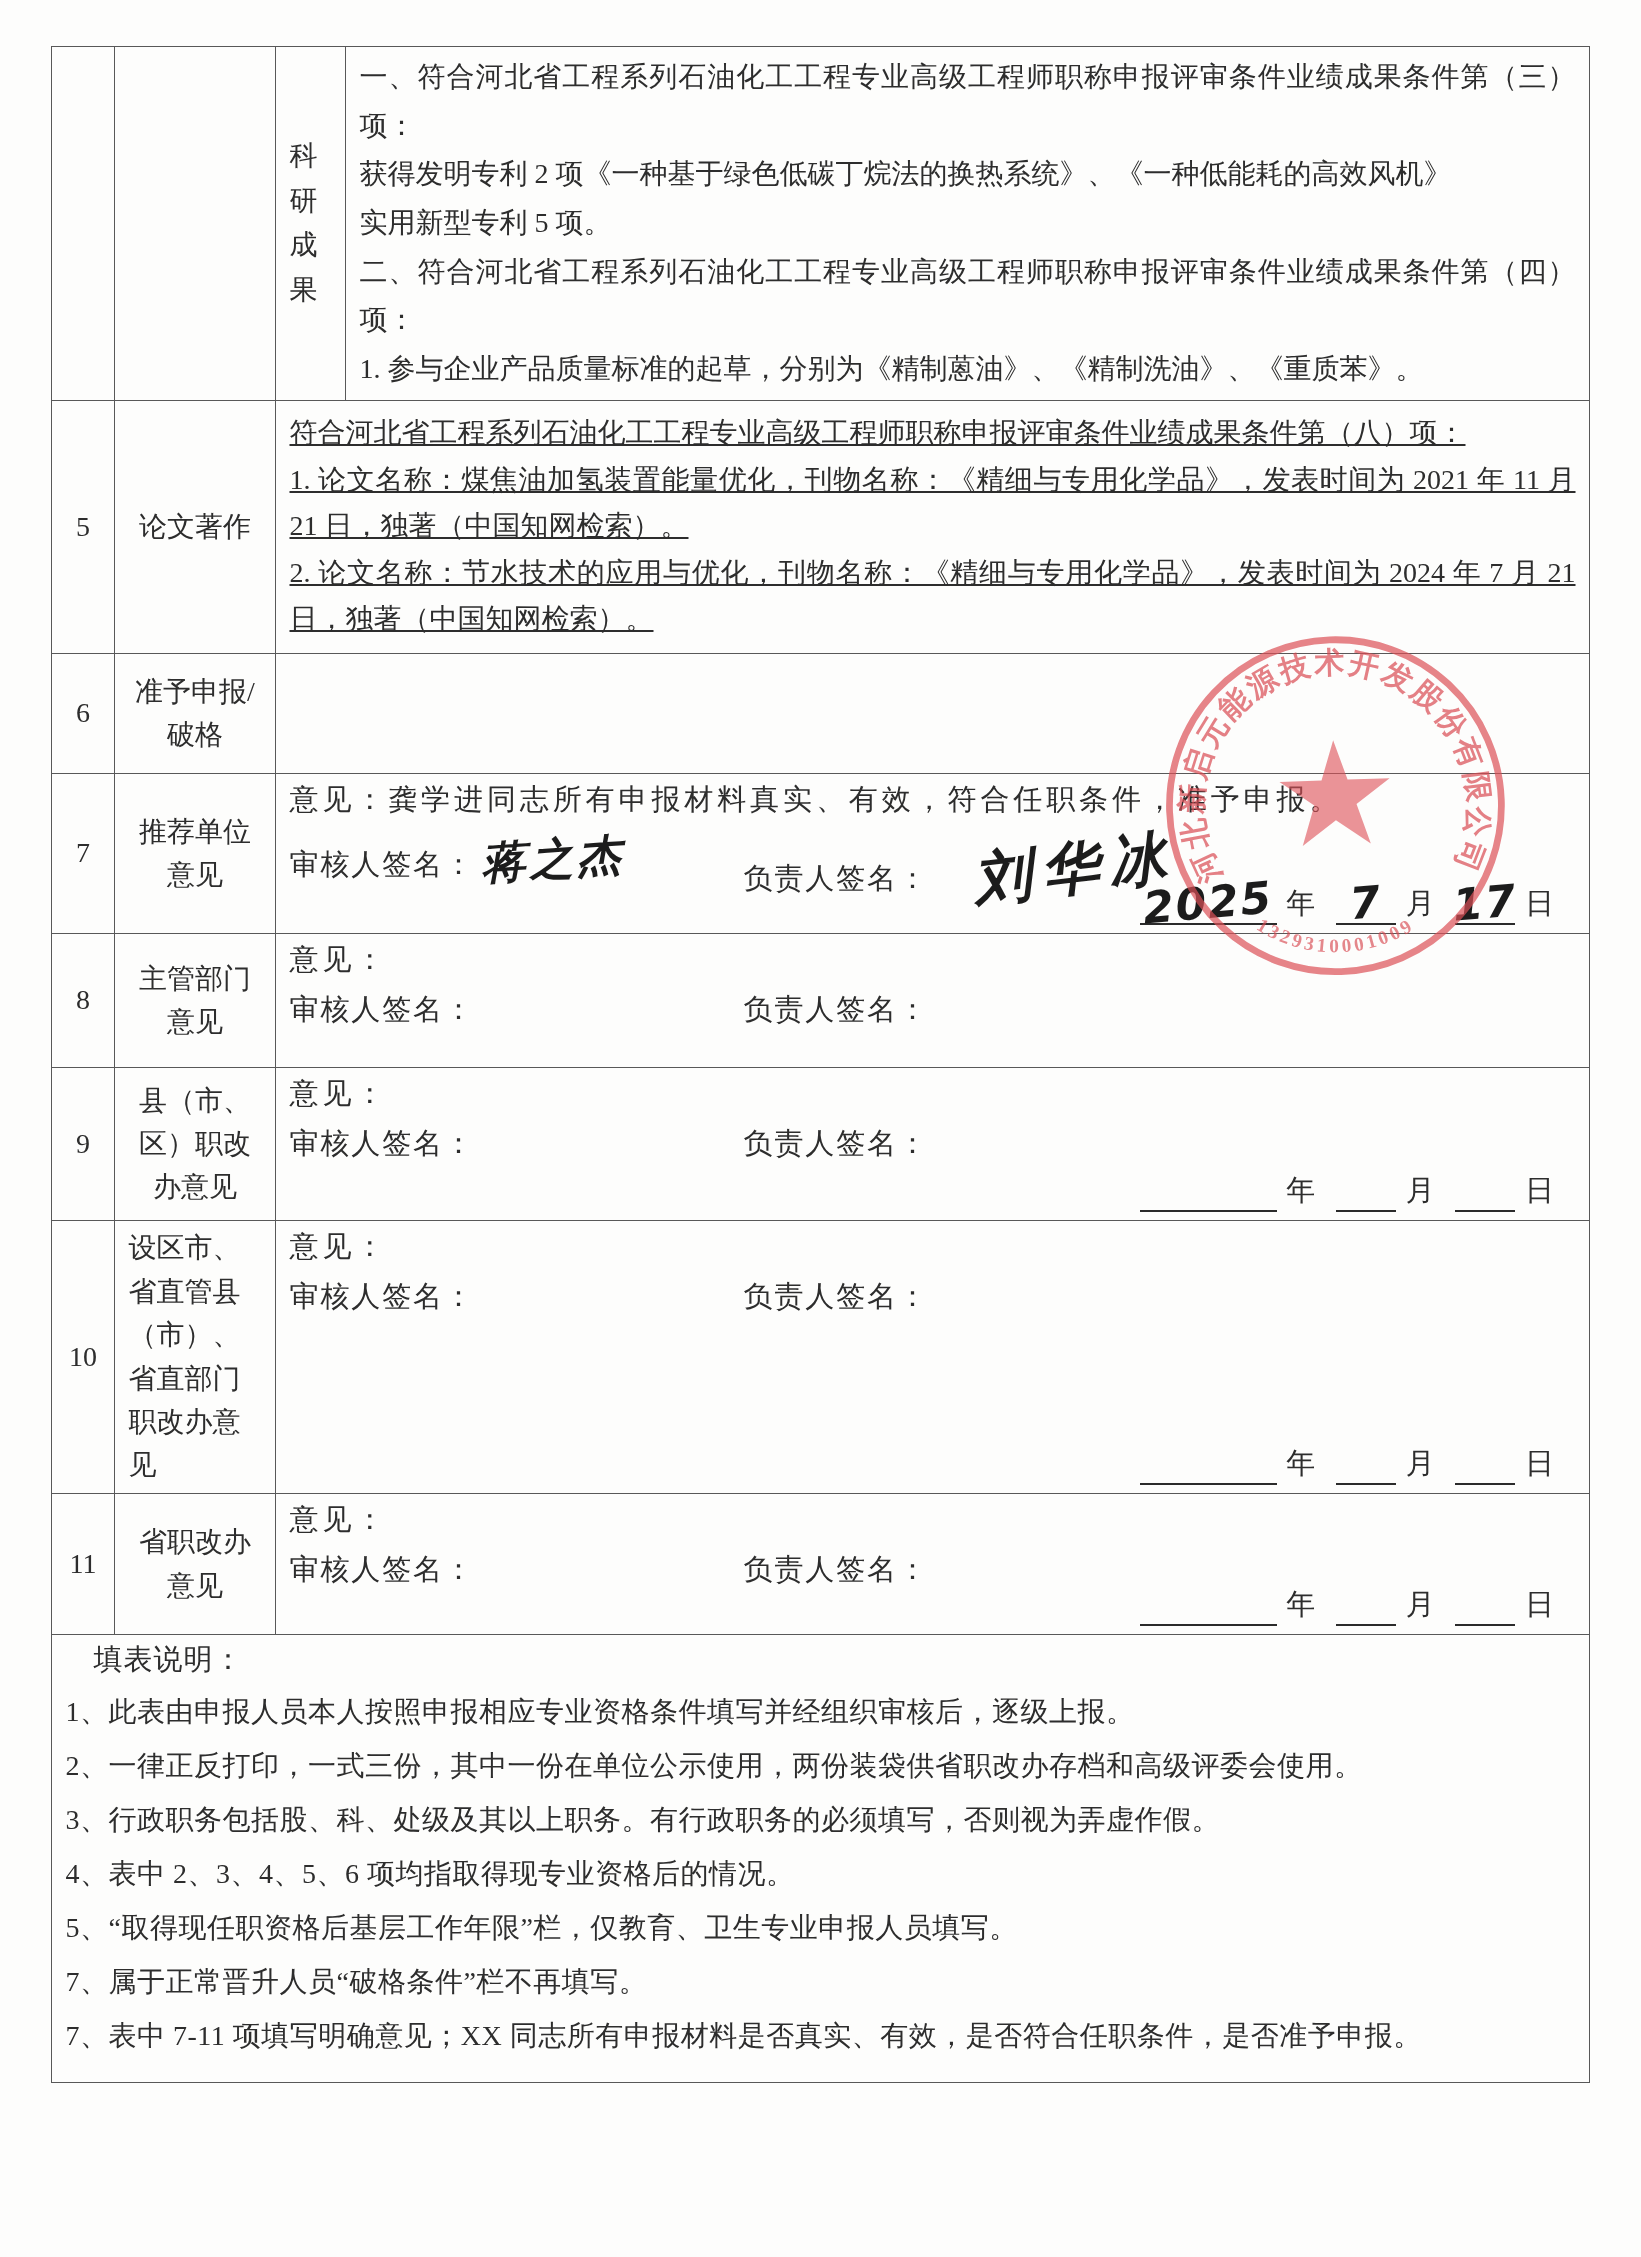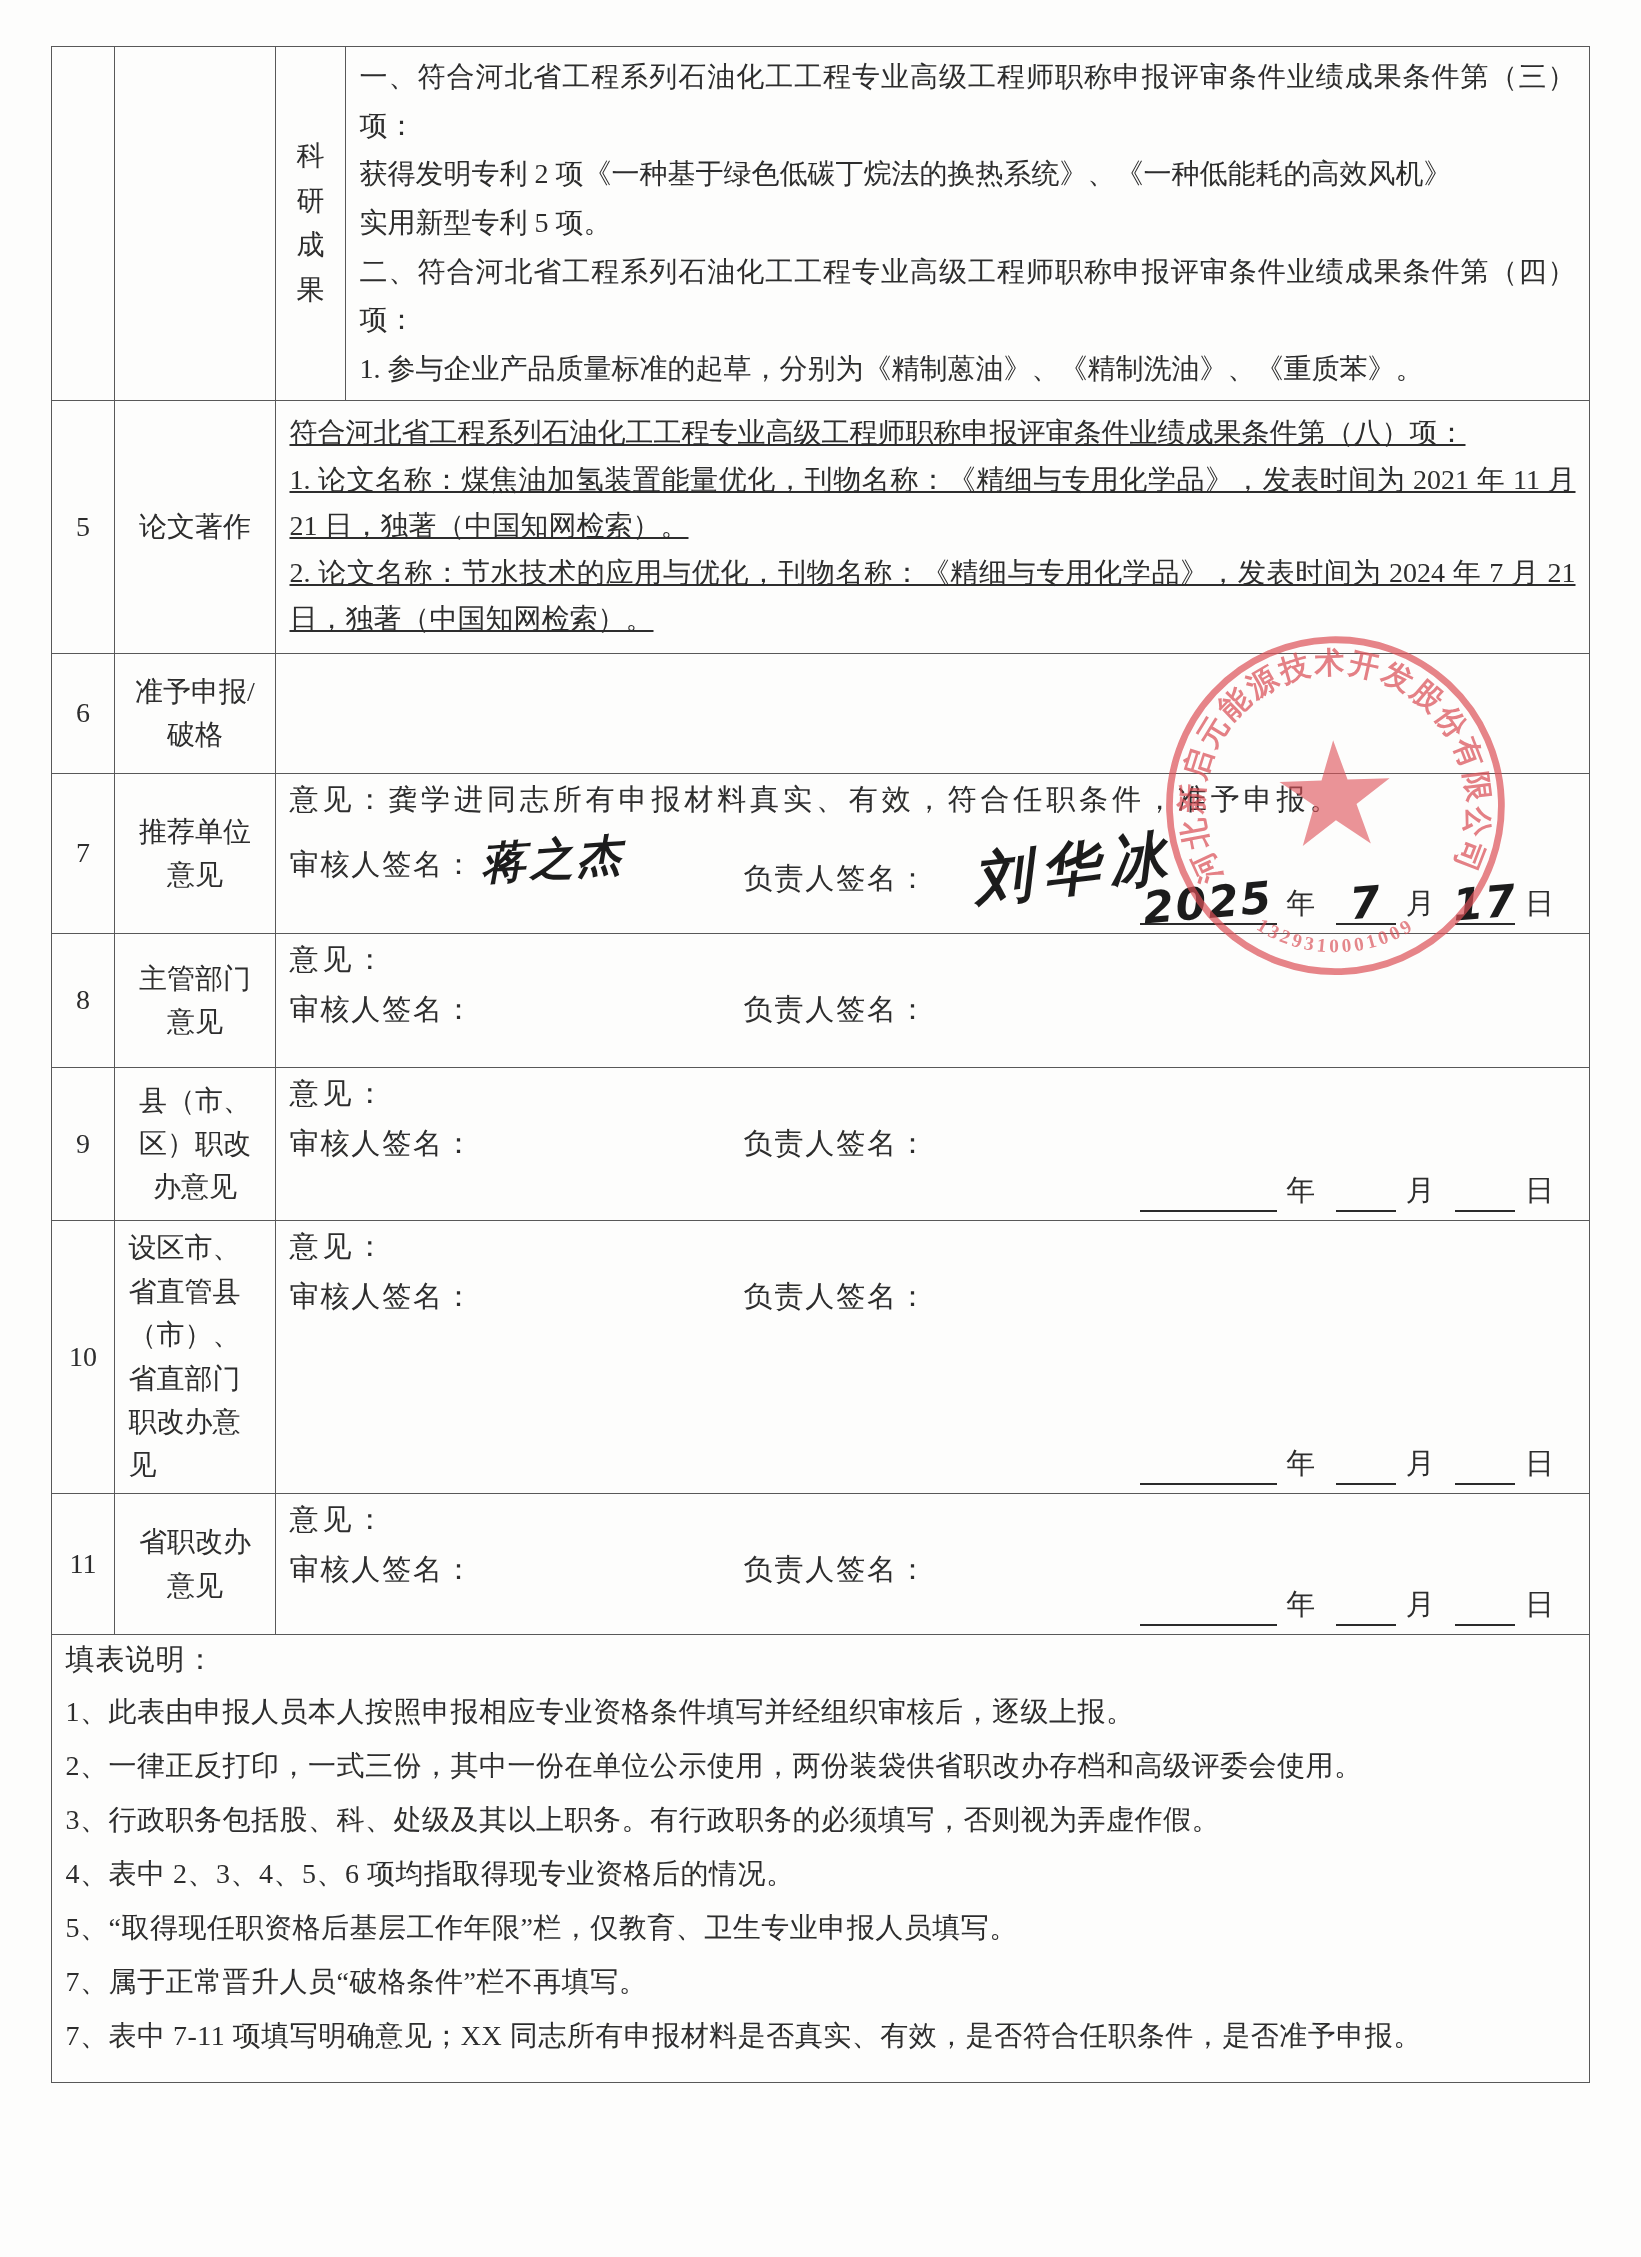--- a/index.html
+++ b/index.html
@@ -19,21 +19,21 @@
   }
   table.form td{
     border:1.9px solid #585858;
     padding:5.8px 13.5px;
     font-size:28px;
     vertical-align:middle;
     position:relative;
   }
   td.num{ text-align:center; font-size:27px; padding:0 3.9px;}
   td.rowlabel{ text-align:center; line-height:1.55; padding:3.9px 7.7px;}
-  td.sublabel{ text-align:center; line-height:1.6; padding:0 5.8px; font-size:29px;}
+  td.sublabel{ line-height:1.6; padding:0 5.8px; font-size:29px;}
   td.content{ vertical-align:middle;margin-top:44px; }
   td.content p{ margin:0; line-height:1.74; text-align:justify;}
   tr.r5 td.content p{ line-height:1.66;text-decoration:underline; }
 
   .opinion{ font-size:29px; letter-spacing:3.9px; line-height:1.4; white-space:nowrap;}
   .signline{ position:relative; margin-top:9.7px; height:52px; font-size:29px;}
   .siglabel{ letter-spacing:1.9px; }
   .leaderblock{ position:absolute; left:454px; top:0; white-space:nowrap;}
   .hand{
     font-family:"DejaVu Sans", sans-serif;
@@ -54,21 +54,21 @@
   }
   .uy{ width:137px;} .um{ width:60px;} .ud{ width:60px;}
   .dl-empty .u{ height:29px;}
   .hv{
     position:absolute; left:50%; bottom:-1.9px;
     transform:translateX(-50%) rotate(-5deg);
     font-size:44px; line-height:1; white-space:nowrap;
   }
 
   td.notes{ vertical-align:top; padding:21px 15.4px 9.7px 15.4px;}
-  .notes-title{ font-size:29px; margin-bottom:17.4px; letter-spacing:1px;}
+  .notes-title{ font-size:29px; margin-bottom:17.4px; letter-spacing:1px;margin-left:28px;}
   .note{ font-size:28px; line-height:1.0; margin-bottom:26px; letter-spacing:0.5px;}
 
   .seal{
     position:absolute; left:1159px; top:626px;
     width:357px; height:367px;
     z-index:5; pointer-events:none;
     transform:rotate(-2deg);
     opacity:0.82;
   }
   .seal text{ font-family:"Liberation Serif", serif; font-weight:bold; fill:#d94a52;}

